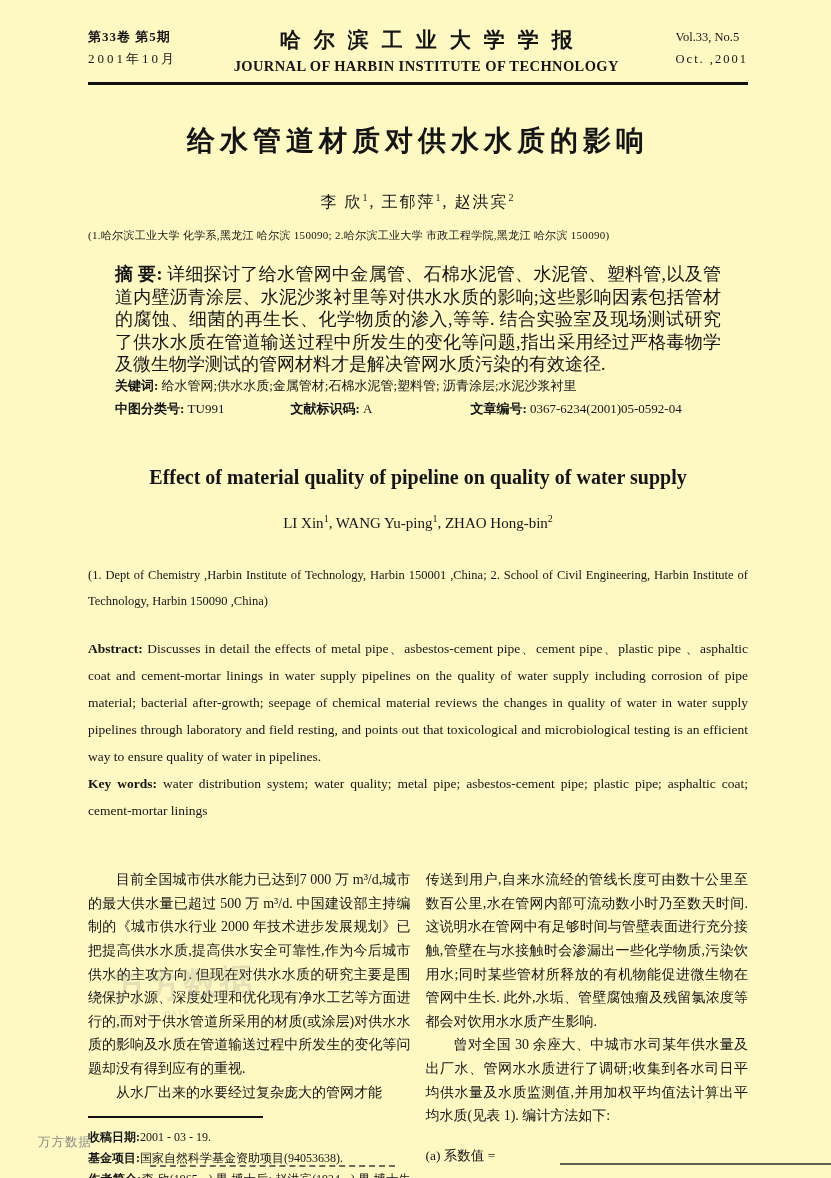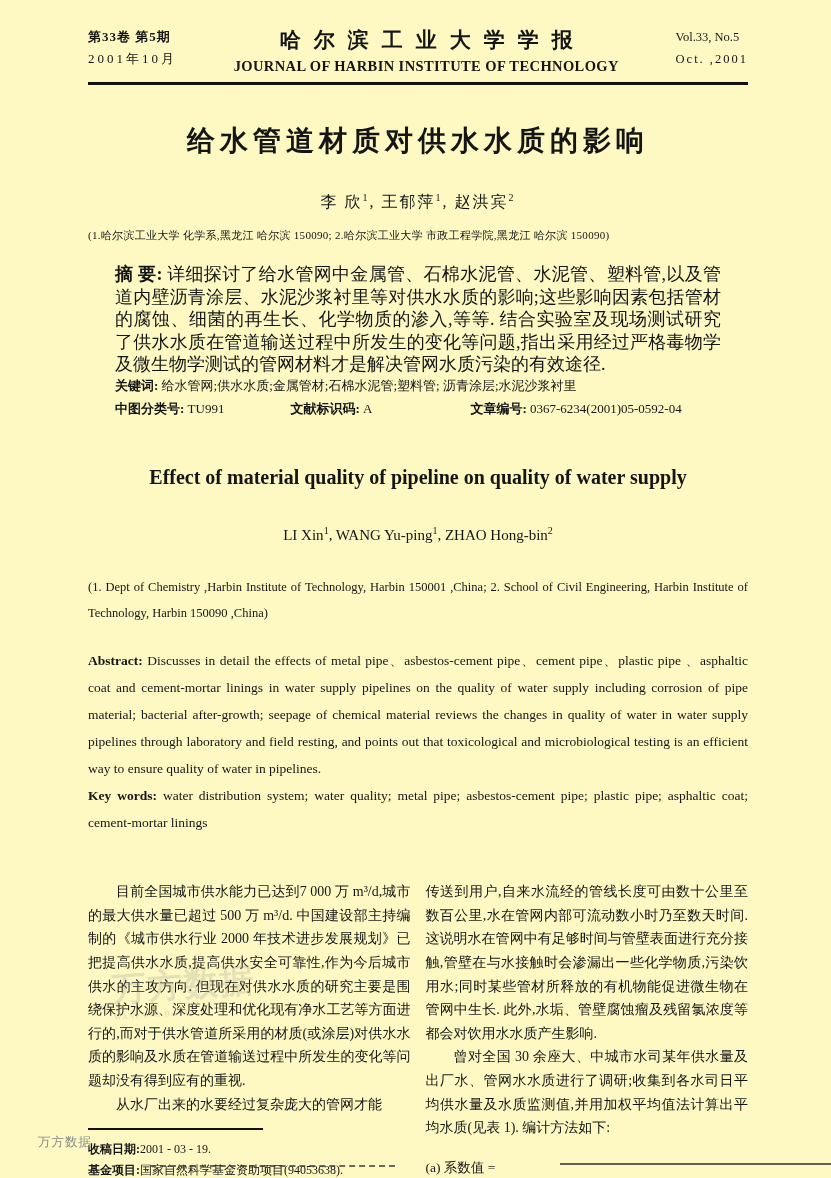--- a/index.html
+++ b/index.html
@@ -31,21 +31,21 @@
 
   .cn-abs-block { margin:20px 27px 0 27px; font-size:18px; line-height:22.4px; text-align:justify; }
   .cn-abs-block .lbl { font-weight:bold; }
   .cn-kw { margin:0 27px; font-size:13px; line-height:22.4px; }
   .cn-class { margin:0 27px; font-size:13px; line-height:22.4px; display:flex; }
   .cn-class .seg2 { margin-left:66px; }
   .cn-class .seg3 { margin-left:98px; }
 
   
   .en-title { text-align:center; font-size:20px; font-weight:bold; margin-top:46px; }
-  .en-authors { text-align:center; font-size:15px; margin-top:36px; }
+  .en-authors { text-align:center; font-size:15px; margin-top:24px; }
   .en-affil { font-size:12.5px; line-height:26px; margin-top:30px; text-align:justify; }
   .en-abs { font-size:13.5px; line-height:27px; text-align:justify; margin-top:21px; }
   .en-abs .lbl { font-weight:bold; }
   .en-kw { font-size:13.5px; line-height:27px; text-align:justify; }
   .en-kw .lbl { font-weight:bold; }
 
   
   .columns { display:flex; gap:15px; margin-top:44px; }
   .col { width:330px; font-size:14px; line-height:23.6px; text-align:justify; }
   .col p.ind { text-indent:2em; }

